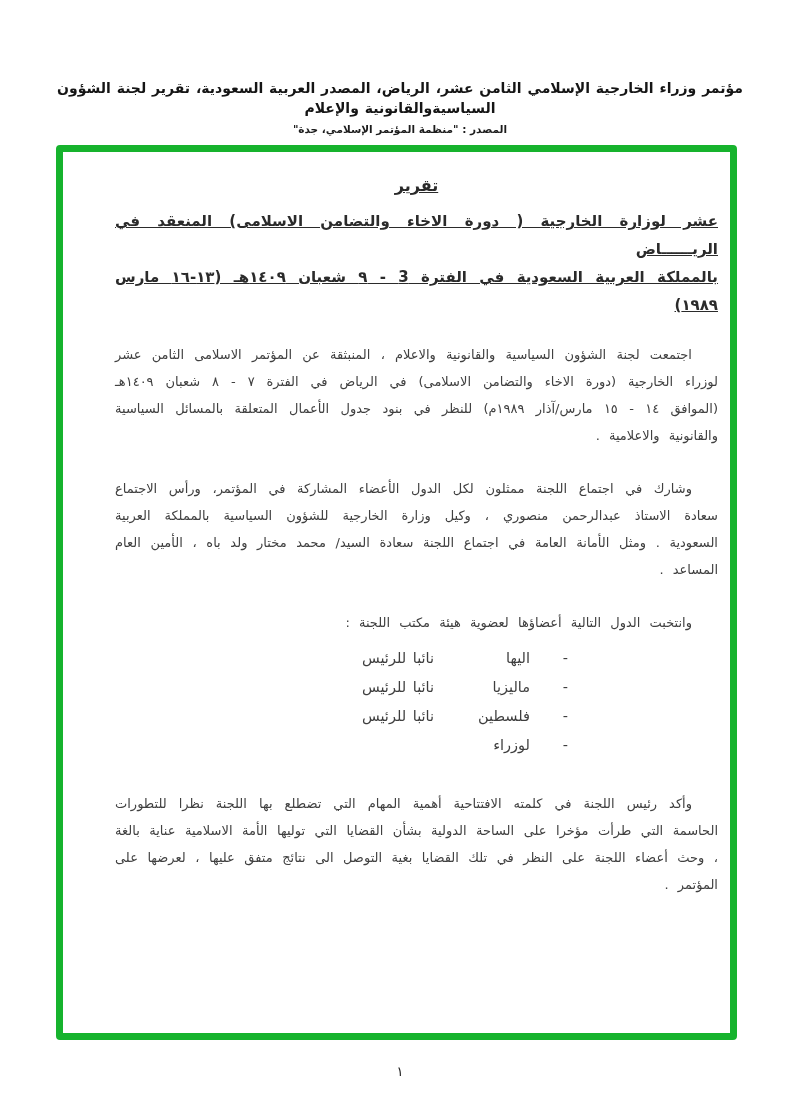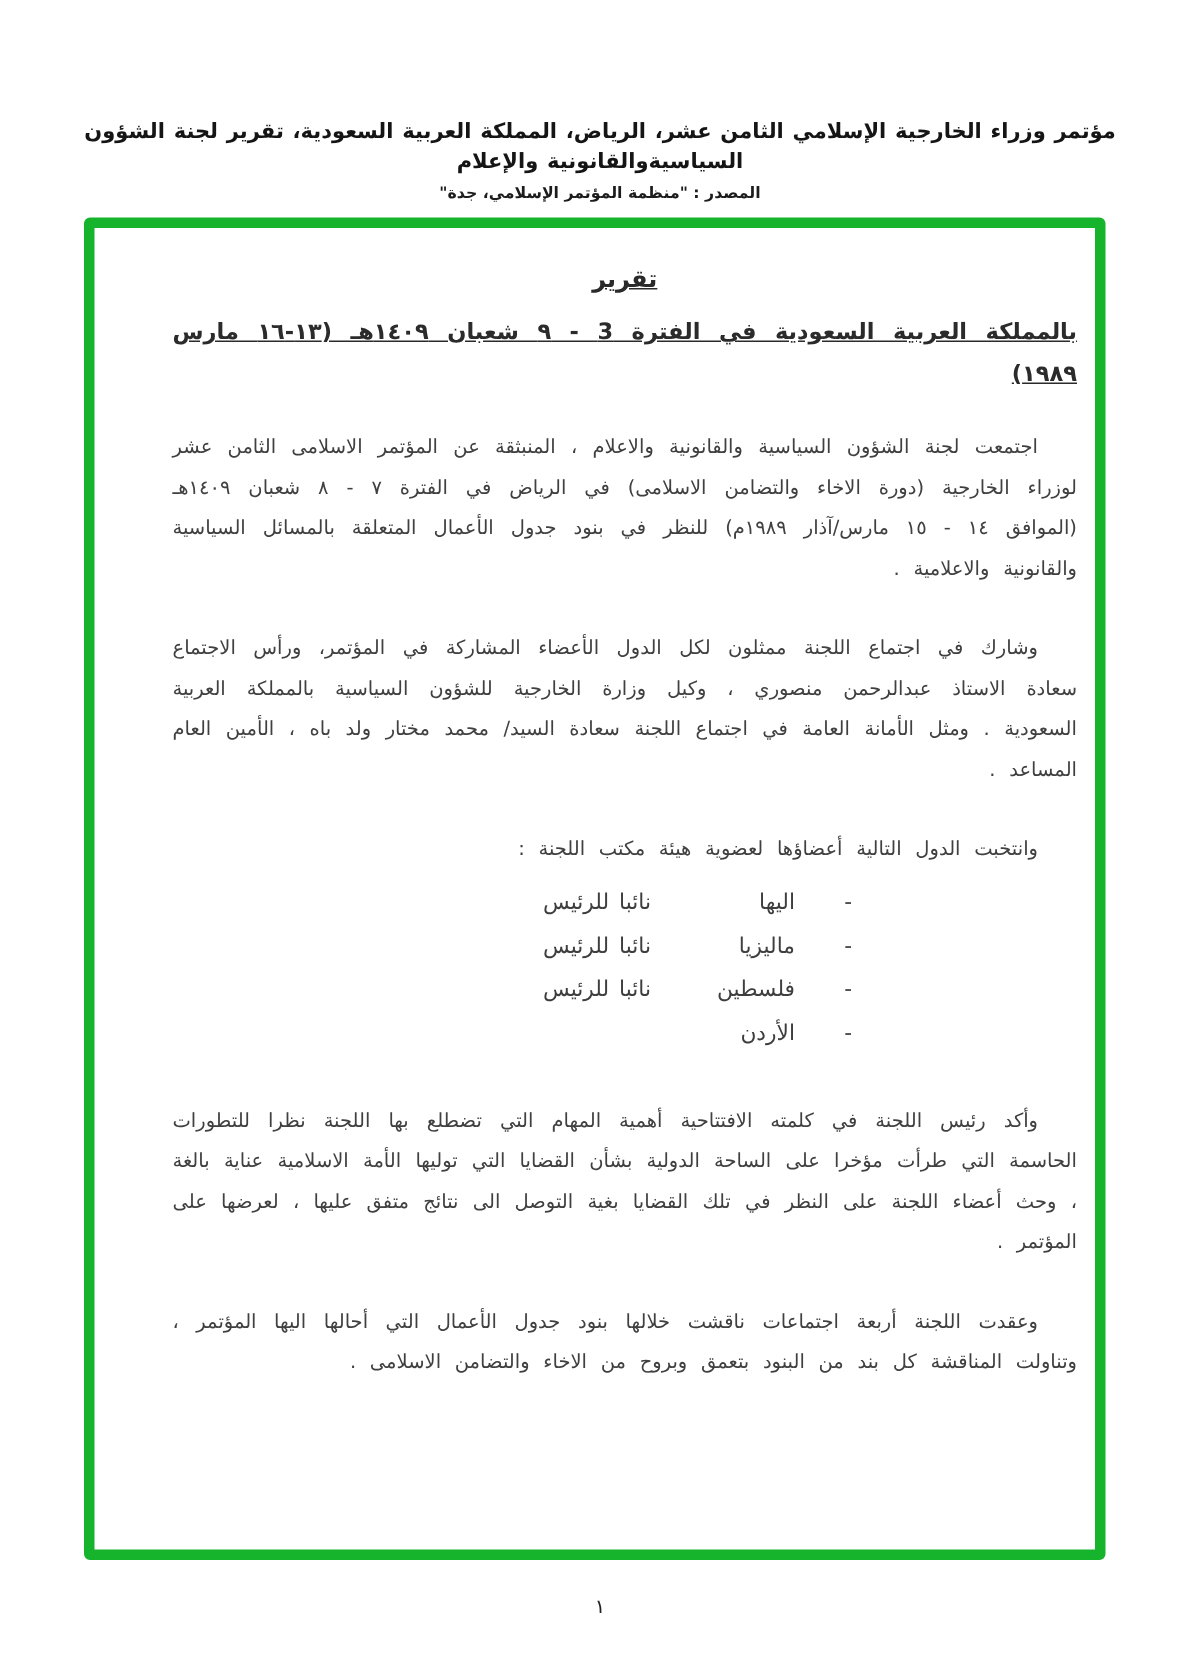--- a/index.html
+++ b/index.html
@@ -37,30 +37,31 @@
 
   .page-number{position:absolute;bottom:30px;left:0;right:0;text-align:center;
     font-size:13px;color:#222222;}
 </style>
 </head>
 <body>
 
 <div class="page">
 
   <div class="header">
-    <div class="header-line1">مؤتمر وزراء الخارجية الإسلامي الثامن عشر، الرياض، المملكة العربية السعودية، تقرير لجنة الشؤون السياسيةوالقانونية والإعلام</div>
+    <div class="header-line1">مؤتمر وزراء الخارجية الإسلامي الثامن عشر، الرياض، المصدر العربية السعودية، تقرير لجنة الشؤون السياسيةوالقانونية والإعلام</div>
     <div class="header-line2">المصدر :  "منظمة المؤتمر الإسلامي، جدة"</div>
   </div>
 
   <div class="green-frame" style="border-color: rgb(22, 179, 45);">
     <div class="doc">
 
       <div class="doc-title">تقرير</div>
 
       <div class="heading-block">
+        <div class="doc-heading">عشر لوزارة الخارجية ( دورة الاخاء والتضامن الاسلامى) المنعقد في الريــــــاض</div>
         <div class="doc-heading">بالمملكة العربية السعودية في الفترة 3 - ٩ شعبان ١٤٠٩هـ (١٣-١٦ مارس ١٩٨٩)</div>
       </div>
 
       <p class="para indent">اجتمعت لجنة الشؤون السياسية والقانونية والاعلام ، المنبثقة عن المؤتمر الاسلامى الثامن عشر لوزراء الخارجية (دورة الاخاء والتضامن الاسلامى) في الرياض في الفترة ٧ - ٨ شعبان ١٤٠٩هـ (الموافق ١٤ - ١٥ مارس/آذار ١٩٨٩م) للنظر في بنود جدول الأعمال المتعلقة بالمسائل السياسية والقانونية والاعلامية .</p>
 
       <p class="para indent">وشارك في اجتماع اللجنة ممثلون لكل الدول الأعضاء المشاركة في المؤتمر، ورأس الاجتماع سعادة الاستاذ عبدالرحمن منصوري ، وكيل وزارة الخارجية للشؤون السياسية بالمملكة العربية السعودية . ومثل الأمانة العامة في اجتماع اللجنة سعادة السيد/ محمد مختار ولد باه ، الأمين العام المساعد .</p>
 
       <p class="para indent officers-intro">وانتخبت الدول التالية أعضاؤها لعضوية هيئة مكتب اللجنة :</p>
 
       <div class="officers">
@@ -74,26 +75,25 @@
           <span class="country">ماليزيا</span>
           <span class="role">نائبا للرئيس</span>
         </div>
         <div class="officer-row">
           <span class="dash">-</span>
           <span class="country">فلسطين</span>
           <span class="role">نائبا للرئيس</span>
         </div>
         <div class="officer-row">
           <span class="dash">-</span>
-          <span class="country">الأردن</span>
+          <span class="country">لوزراء</span>
         </div>
       </div>
 
       <p class="para indent">وأكد رئيس اللجنة في كلمته الافتتاحية أهمية المهام التي تضطلع بها اللجنة نظرا للتطورات الحاسمة التي طرأت مؤخرا على الساحة الدولية بشأن القضايا التي توليها الأمة الاسلامية عناية بالغة ، وحث أعضاء اللجنة على النظر في تلك القضايا بغية التوصل الى نتائج متفق عليها ، لعرضها على المؤتمر .</p>
 
-      <p class="para indent">وعقدت اللجنة أربعة اجتماعات ناقشت خلالها بنود جدول الأعمال التي أحالها اليها المؤتمر ، وتناولت المناقشة كل بند من البنود بتعمق وبروح من الاخاء والتضامن الاسلامى .</p>
 
     </div>
   </div>
 
   <div class="page-number">١</div>
 
 </div>
 
 </body></html>

